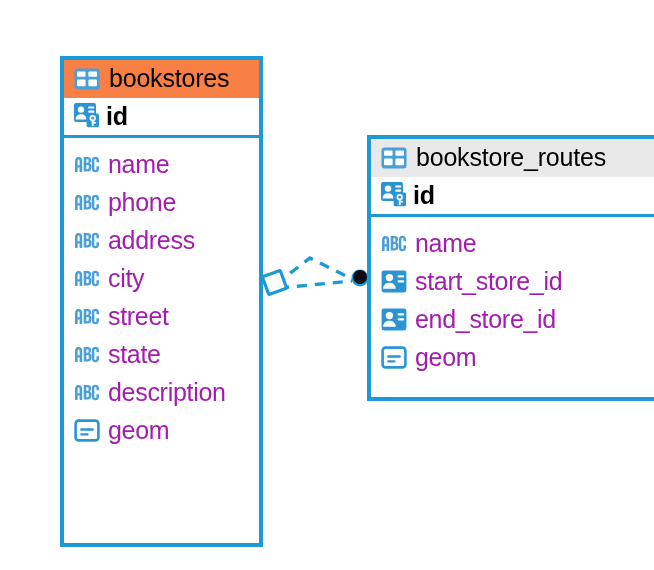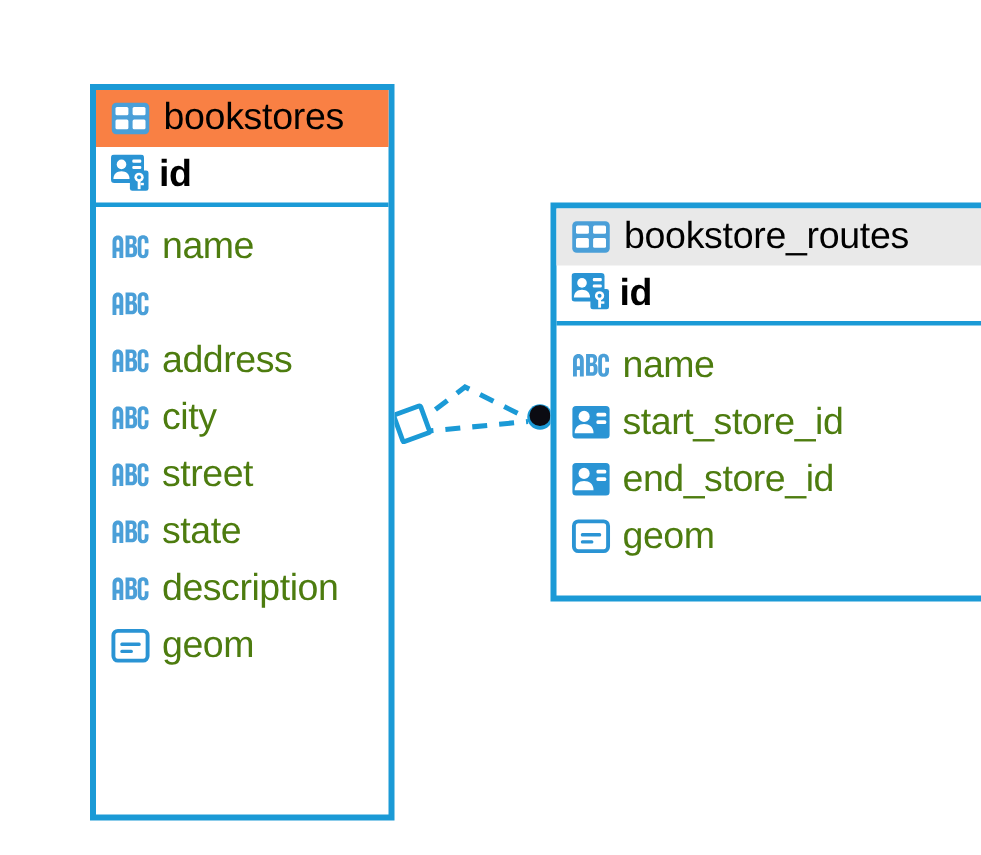--- a/index.html
+++ b/index.html
@@ -80,21 +80,21 @@
     box-sizing: border-box;
   }
   .field-row {
     display: flex;
     align-items: center;
     gap: 8px;
     height: 38px;
   }
   .field-label {
     font-size: 25px;
-    color: #4d7c0f;
+    color: #a21caf;
     line-height: 1;
     letter-spacing: -0.3px;
     white-space: nowrap;
   }
 
   
   .icon {
     flex: 0 0 auto;
     display: block;
   }
@@ -177,20 +177,21 @@
         <span class="field-label">name</span>
       </div>
 
 
       <div class="field-row">
         <svg class="icon icon-abc" viewBox="0 0 26 17" xmlns="http://www.w3.org/2000/svg">
           <path d="M1 16V5.2C1 2.6 2.3 1 4.6 1S8.2 2.6 8.2 5.2V16H5.6v-4.4H3.6V16z M3.6 9.2h2V5.4c0-1.2-.4-1.8-1-1.8s-1 .6-1 1.8z" fill="#4a9fd8"></path>
           <path d="M9.7 1h4c2.2 0 3.4 1.2 3.4 3.3 0 1.5-.5 2.4-1.5 2.9 1.2.5 1.8 1.5 1.8 3.2v1.4c0 2.4-1.3 3.7-3.7 3.7H9.7zm2.6 2.3v3.5h1c .9 0 1.3-.4 1.3-1.5v-.7c0-1-.3-1.3-1.1-1.3zm0 5.8v4.1h1.4c .8 0 1.1-.4 1.1-1.4v-1.5c0-1-.3-1.3-1.2-1.3z" fill="#4a9fd8"></path>
           <path d="M25 10.2v2.1c0 2.5-1.3 3.9-3.6 3.9s-3.6-1.4-3.6-3.9V4.7C17.8 2.2 19.1.8 21.4.8S25 2.2 25 4.7v1.5h-2.5V4.6c0-1.1-.5-1.5-1.1-1.5s-1.1.4-1.1 1.5v7.9c0 1.1.5 1.5 1.1 1.5s1.1-.4 1.1-1.5v-2.3z" fill="#4a9fd8"></path>
         </svg>
+        <span class="field-label">phone</span>
       </div>
 
       <div class="field-row">
         <svg class="icon icon-abc" viewBox="0 0 26 17" xmlns="http://www.w3.org/2000/svg">
           <path d="M1 16V5.2C1 2.6 2.3 1 4.6 1S8.2 2.6 8.2 5.2V16H5.6v-4.4H3.6V16z M3.6 9.2h2V5.4c0-1.2-.4-1.8-1-1.8s-1 .6-1 1.8z" fill="#4a9fd8"></path>
           <path d="M9.7 1h4c2.2 0 3.4 1.2 3.4 3.3 0 1.5-.5 2.4-1.5 2.9 1.2.5 1.8 1.5 1.8 3.2v1.4c0 2.4-1.3 3.7-3.7 3.7H9.7zm2.6 2.3v3.5h1c .9 0 1.3-.4 1.3-1.5v-.7c0-1-.3-1.3-1.1-1.3zm0 5.8v4.1h1.4c .8 0 1.1-.4 1.1-1.4v-1.5c0-1-.3-1.3-1.2-1.3z" fill="#4a9fd8"></path>
           <path d="M25 10.2v2.1c0 2.5-1.3 3.9-3.6 3.9s-3.6-1.4-3.6-3.9V4.7C17.8 2.2 19.1.8 21.4.8S25 2.2 25 4.7v1.5h-2.5V4.6c0-1.1-.5-1.5-1.1-1.5s-1.1.4-1.1 1.5v7.9c0 1.1.5 1.5 1.1 1.5s1.1-.4 1.1-1.5v-2.3z" fill="#4a9fd8"></path>
         </svg>
         <span class="field-label">address</span>
       </div>

